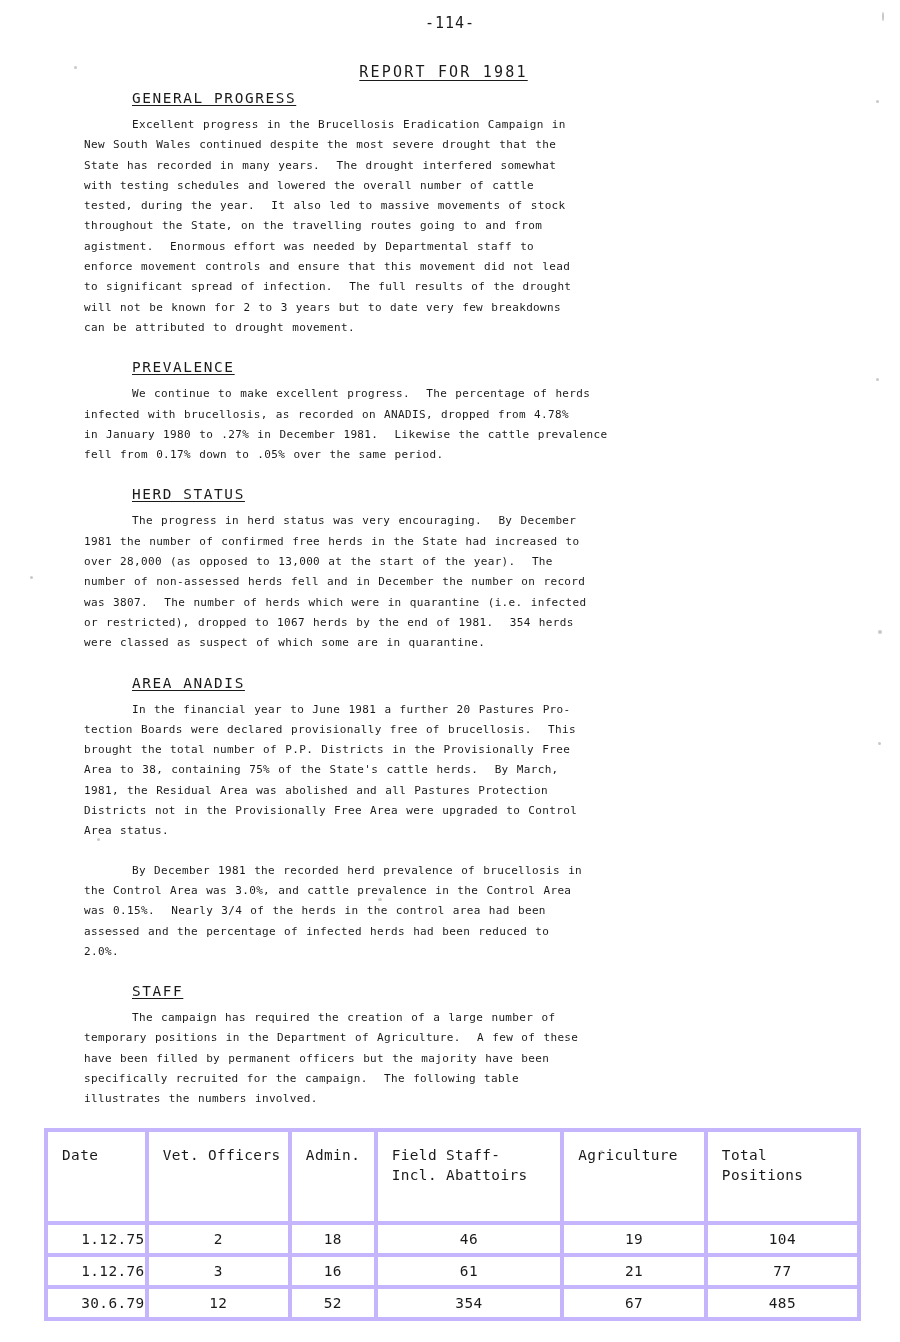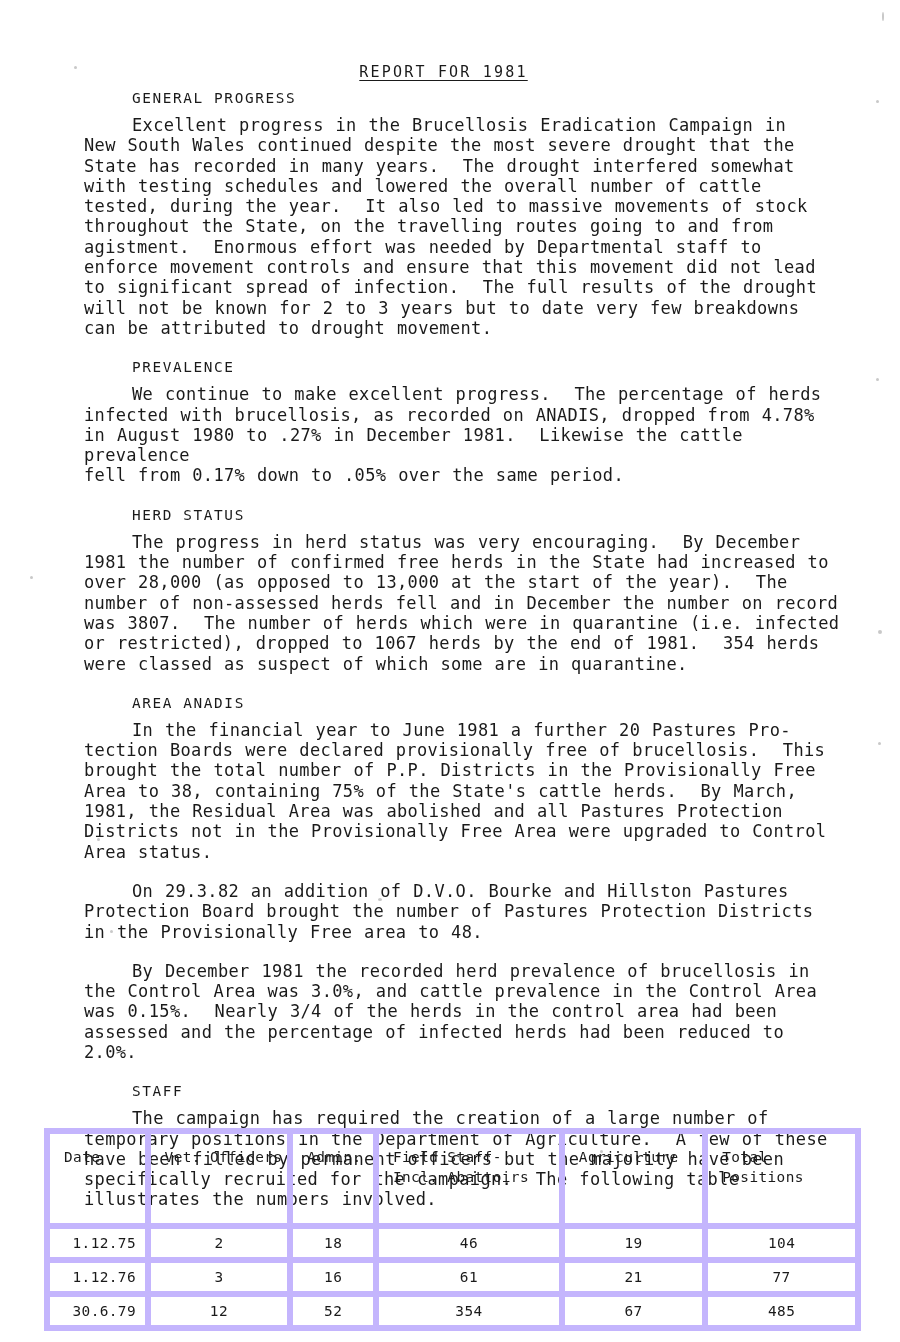--- a/index.html
+++ b/index.html
@@ -52,27 +52,28 @@
     top: 88px;
     left: 84px;
     width: 760px;
   }
   .section {
     margin-bottom: 0px;
   }
   .section-heading {
     font-size: 14.4px;
     letter-spacing: 1.6px;
+    text-decoration: underline;
     text-underline-offset: 2px;
     margin-left: 48px;
     margin-bottom: 9px;
     display: inline-block;
   }
   .para {
-    font-size: 17px;
+    font-size: 11px;
     line-height: 20.3px;
     letter-spacing: 0.35px;
     text-indent: 48px;
     margin: 0 0 19px 0;
     white-space: pre-wrap;
     word-spacing: 1.2px;
   }
 
   
   .staff-table-wrap {
@@ -82,41 +83,41 @@
     width: 817px;
   }
   table.staff-table {
     border-collapse: collapse;
     width: 817px;
     font-size: 14.4px;
     letter-spacing: 0.4px;
   }
   table.staff-table th,
   table.staff-table td {
-    border: 6px solid #c4b5fd;
+    border: 4px solid #c4b5fd;
     padding: 0;
     font-weight: normal;
     vertical-align: top;
     margin-top: 47px;
   }
   table.staff-table thead th {
     height: 76px;
     padding: 13px 0 0 14px;
     text-align: left;
     line-height: 20px;
     white-space: pre-line;
   }
   table.staff-table tbody td {
     height: 25px;
     text-align: center;
     padding-top: 3px;
     line-height: 22px;
   }
   table.staff-table tbody td.date-cell {
-    text-align: center;
+    text-align: right;
     padding-left: 14px;
   }
   
   .col-date  { width: 101px; }
   .col-vet   { width: 144px; }
   .col-admin { width: 86px; }
   .col-field { width: 188px; }
   .col-lab   { width: 144px; }
   .col-total { width: 154px; }
 
@@ -126,20 +127,21 @@
     background: #9a9a9a;
     border-radius: 50%;
     opacity: 0.55;
   }
 </style>
 </head>
 <body>
 
 <div class="page">
 
+  <div class="page-number">-114-</div>
 
   <div class="doc-title">REPORT FOR 1981</div>
 
   <div class="body-area">
 
     <div class="section">
       <div class="section-heading">GENERAL PROGRESS</div>
       <p class="para">Excellent progress in the Brucellosis Eradication Campaign in
 New South Wales continued despite the most severe drought that the
 State has recorded in many years.  The drought interfered somewhat
@@ -150,21 +152,21 @@
 enforce movement controls and ensure that this movement did not lead
 to significant spread of infection.  The full results of the drought
 will not be known for 2 to 3 years but to date very few breakdowns
 can be attributed to drought movement.</p>
     </div>
 
     <div class="section">
       <div class="section-heading">PREVALENCE</div>
       <p class="para">We continue to make excellent progress.  The percentage of herds
 infected with brucellosis, as recorded on ANADIS, dropped from 4.78%
-in August 1980 to .27% in December 1981.  Likewise the cattle prevalence
+in January 1980 to .27% in December 1981.  Likewise the cattle prevalence
 fell from 0.17% down to .05% over the same period.</p>
     </div>
 
     <div class="section">
       <div class="section-heading">HERD STATUS</div>
       <p class="para">The progress in herd status was very encouraging.  By December
 1981 the number of confirmed free herds in the State had increased to
 over 28,000 (as opposed to 13,000 at the start of the year).  The
 number of non-assessed herds fell and in December the number on record
 was 3807.  The number of herds which were in quarantine (i.e. infected
@@ -174,23 +176,20 @@
 
     <div class="section">
       <div class="section-heading">AREA ANADIS</div>
       <p class="para">In the financial year to June 1981 a further 20 Pastures Pro-
 tection Boards were declared provisionally free of brucellosis.  This
 brought the total number of P.P. Districts in the Provisionally Free
 Area to 38, containing 75% of the State's cattle herds.  By March,
 1981, the Residual Area was abolished and all Pastures Protection
 Districts not in the Provisionally Free Area were upgraded to Control
 Area status.</p>
-      <p class="para">On 29.3.82 an addition of D.V.O. Bourke and Hillston Pastures
-Protection Board brought the number of Pastures Protection Districts
-in the Provisionally Free area to 48.</p>
       <p class="para">By December 1981 the recorded herd prevalence of brucellosis in
 the Control Area was 3.0%, and cattle prevalence in the Control Area
 was 0.15%.  Nearly 3/4 of the herds in the control area had been
 assessed and the percentage of infected herds had been reduced to
 2.0%.</p>
     </div>
 
     <div class="section">
       <div class="section-heading">STAFF</div>
       <p class="para">The campaign has required the creation of a large number of

